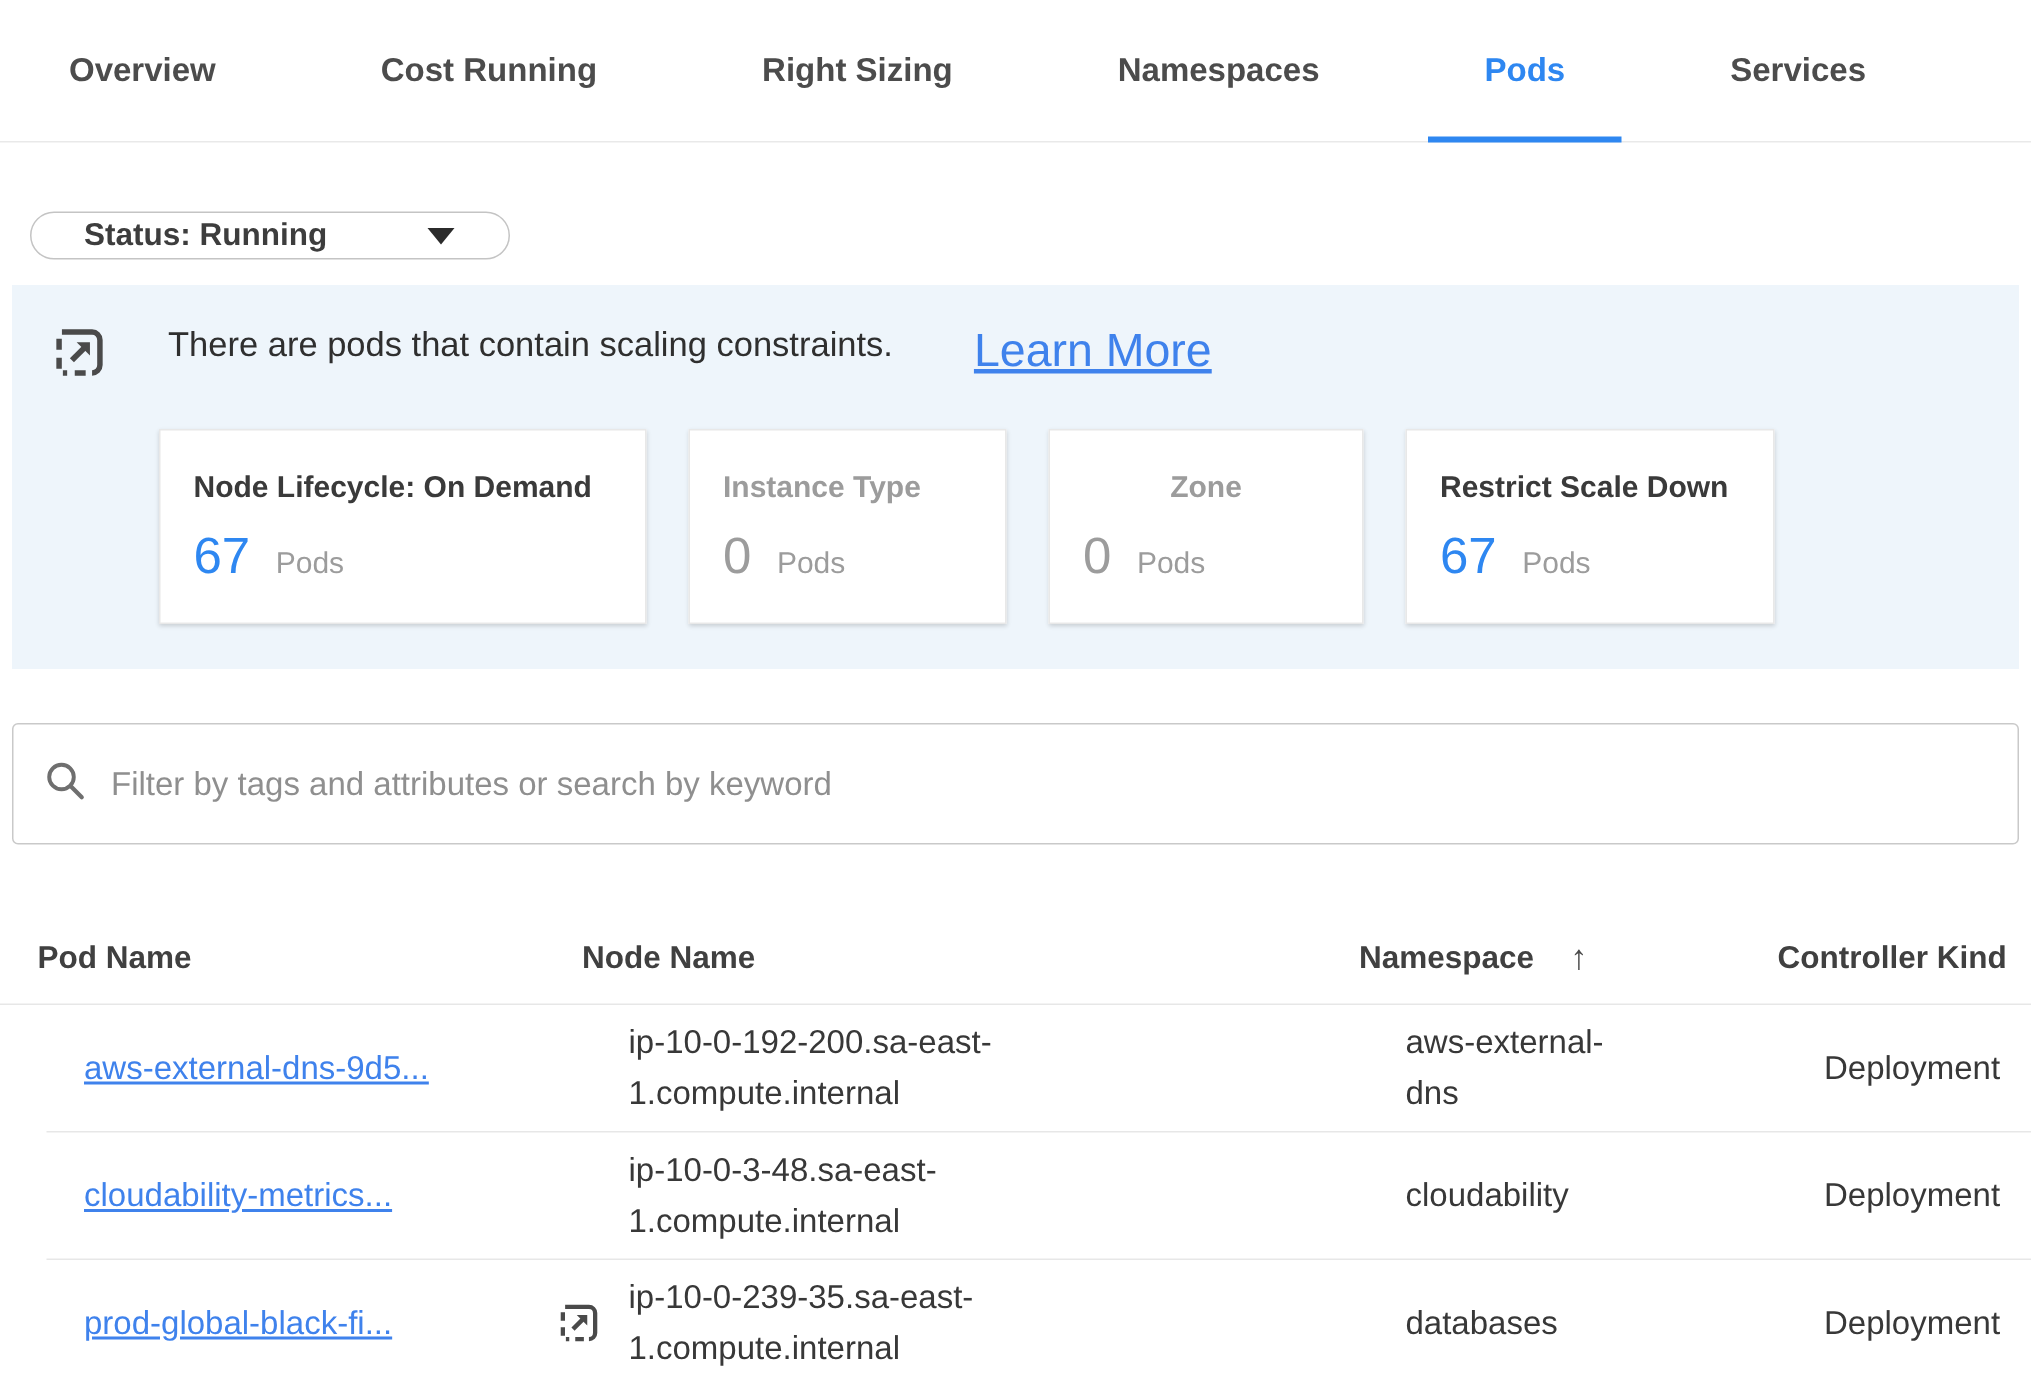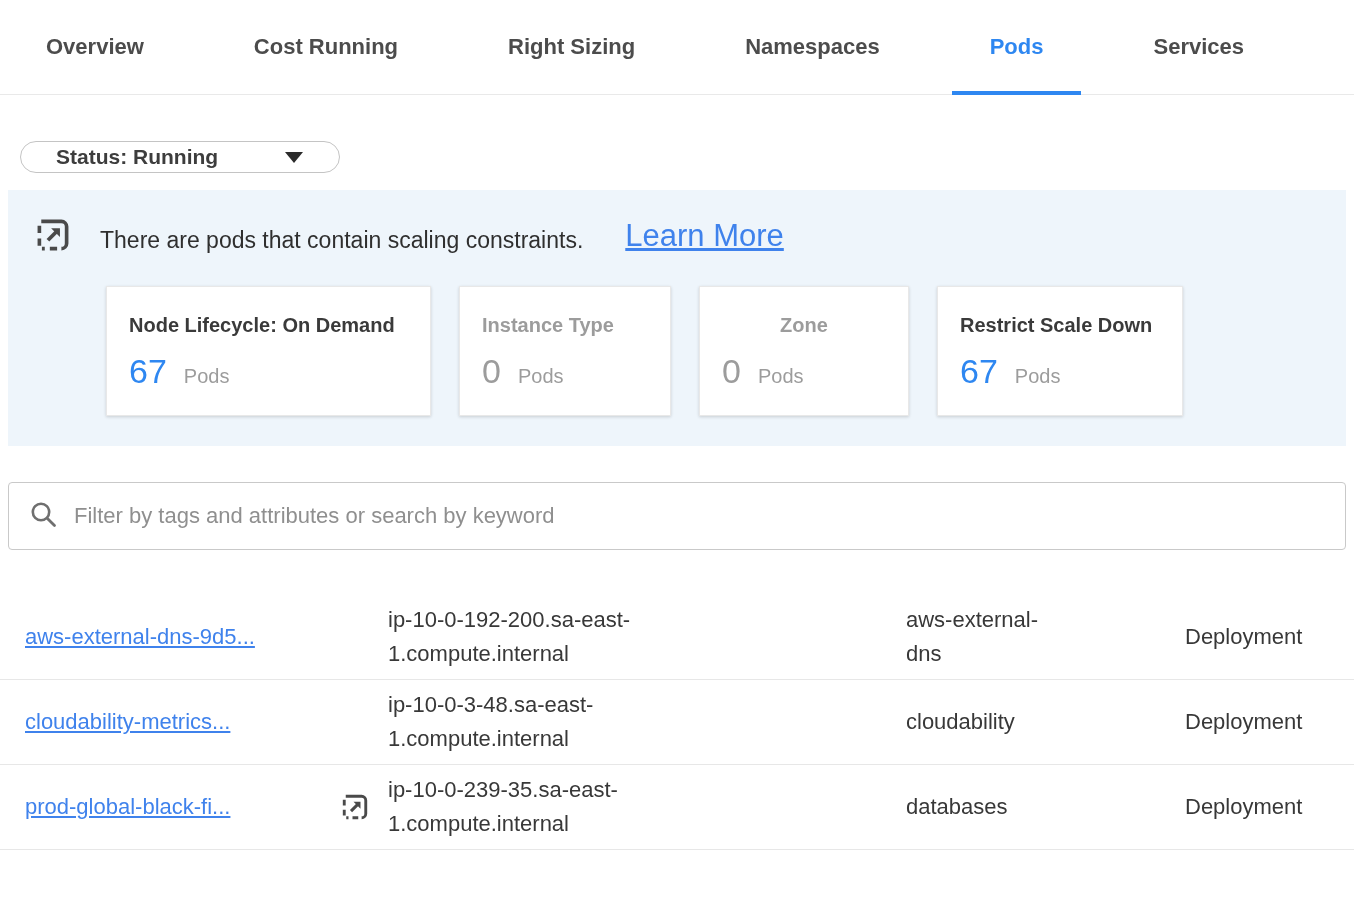--- a/index.html
+++ b/index.html
@@ -19,53 +19,53 @@
     height:4px; background:var(--accent);}
   
   .status-pill{margin:46px 0 0 20px; width:320px; height:32px;
     border:1px solid #c4c4c4; border-radius:26px; display:flex;
     align-items:center; justify-content:space-between; padding:0 36px 0 35px;
     font-size:21px; font-weight:600; color:#3d3d3d; cursor:pointer; background:#fff;}
   .caret{width:0; height:0; border-left:9px solid transparent;
     border-right:9px solid transparent; border-top:11px solid #2b2b2b;}
   
   .banner{margin:17px 8px 0; background:var(--banner_bg); padding:26px 26px 30px;}
-  .banner-head{display:flex; align-items:flex-end; gap:28px;}
+  .banner-head{display:flex; align-items:flex-start; gap:40px;}
   .scale-icon svg{display:block;}
   .banner-text{font-size:23px; color:#2f2f2f;}
   .banner-link{font-size:31px; color:var(--link); text-decoration:underline;
     margin-left:14px; cursor:pointer;}
   .cards{display:flex; gap:28px; margin:32px 0 0 72px;}
   .card{background:#fff; border:1px solid #e8e8e8; box-shadow:0 1px 3px rgba(0,0,0,.16);
     padding:26px 22px 24px; cursor:pointer;}
   .cards .card:nth-of-type(1){min-width:325px;}
   .cards .card:nth-of-type(2){min-width:212px;}
   .cards .card:nth-of-type(3){min-width:210px;text-align:center;}
   .cards .card:nth-of-type(4){min-width:246px;}
   .card-title{font-size:20px; line-height:24px; color:var(--muted); font-weight:600;}
   .card.highlight .card-title{color:#3a3a3a;}
   .card-value-row{margin-top:14px; display:flex; align-items:baseline; gap:17px;}
   .card-value{font-size:34px; line-height:40px; color:var(--muted);}
   .card.highlight .card-value{color:var(--accent);}
   .card-unit{font-size:20px; color:var(--muted);}
   
-  .searchbox{margin:36px 8px 0; height:68px; border:1px solid #c9c9c9;
+  .searchbox{margin:36px 8px 0; height:81px; border:1px solid #c9c9c9;
     border-radius:4px; display:flex; align-items:center; padding:0 19px; gap:15px;}
   .search-input{border:none; outline:none; flex:1; font-size:22px;
     font-family:"Liberation Sans", sans-serif; color:#333; background:transparent;}
   .search-input::placeholder{color:#8f8f8f;}
   
   .table{margin-top:45px;}
   .thead,.tr{display:grid; grid-template-columns:363px 518px 279px 1fr;
     padding-left:25px; align-items:center;}
   .thead{height:62px; border-bottom:1px solid var(--border);}
   .th{font-size:21px; font-weight:600; color:#404040; cursor:pointer;}
   .th-ns{display:flex; align-items:center; gap:24px;}
   .sort-arrow{font-size:23px; font-weight:400; color:#4a4a4a;}
-  .tr{border-bottom:1px solid var(--border); padding-top:8px; padding-bottom:8px;}
+  .tr{border-bottom:1px solid var(--border); padding-top:8px; padding-bottom:8px;margin-left:31px;}
   .td{font-size:22px; line-height:34px; color:#383838;}
   .td-pod{display:flex; align-items:center;}
   .pod-link{color:var(--link); text-decoration:underline; cursor:pointer;}
   .row-scale-icon{margin-left:auto; margin-right:18px; display:flex;}
   .node-text{display:block; max-width:272px; overflow-wrap:break-word;}
   .ns-text{display:block; max-width:140px; overflow-wrap:break-word;}
   a{cursor:pointer;}
 </style>
 </head>
 <body>
@@ -170,20 +170,29 @@
   <span class="search-icon">
     <svg width="31" height="31" viewBox="0 0 31 31">
       <circle cx="13" cy="13" r="8.2" fill="none" stroke="#6f6f6f" stroke-width="2.6"></circle>
       <line x1="19.2" y1="19.2" x2="26.5" y2="26.5" stroke="#6f6f6f" stroke-width="2.8" stroke-linecap="round"></line>
     </svg>
   </span>
   <input class="search-input" type="text" placeholder="Filter by tags and attributes or search by keyword" style="">
 </div>
 
 <div class="table">
+  <div class="thead">
+    <div class="th">Pod Name</div>
+    <div class="th">Node Name</div>
+    <div class="th th-ns">
+      <span>Namespace</span>
+      <span class="sort-arrow">↑</span>
+    </div>
+    <div class="th">Controller Kind</div>
+  </div>
 
     <div class="tr">
       <div class="td td-pod">
         <a class="pod-link">aws-external-dns-9d5...</a>
 
       </div>
       <div class="td">
         <span class="node-text">ip-10-0-192-200.sa-east-1.compute.internal</span>
       </div>
       <div class="td">

